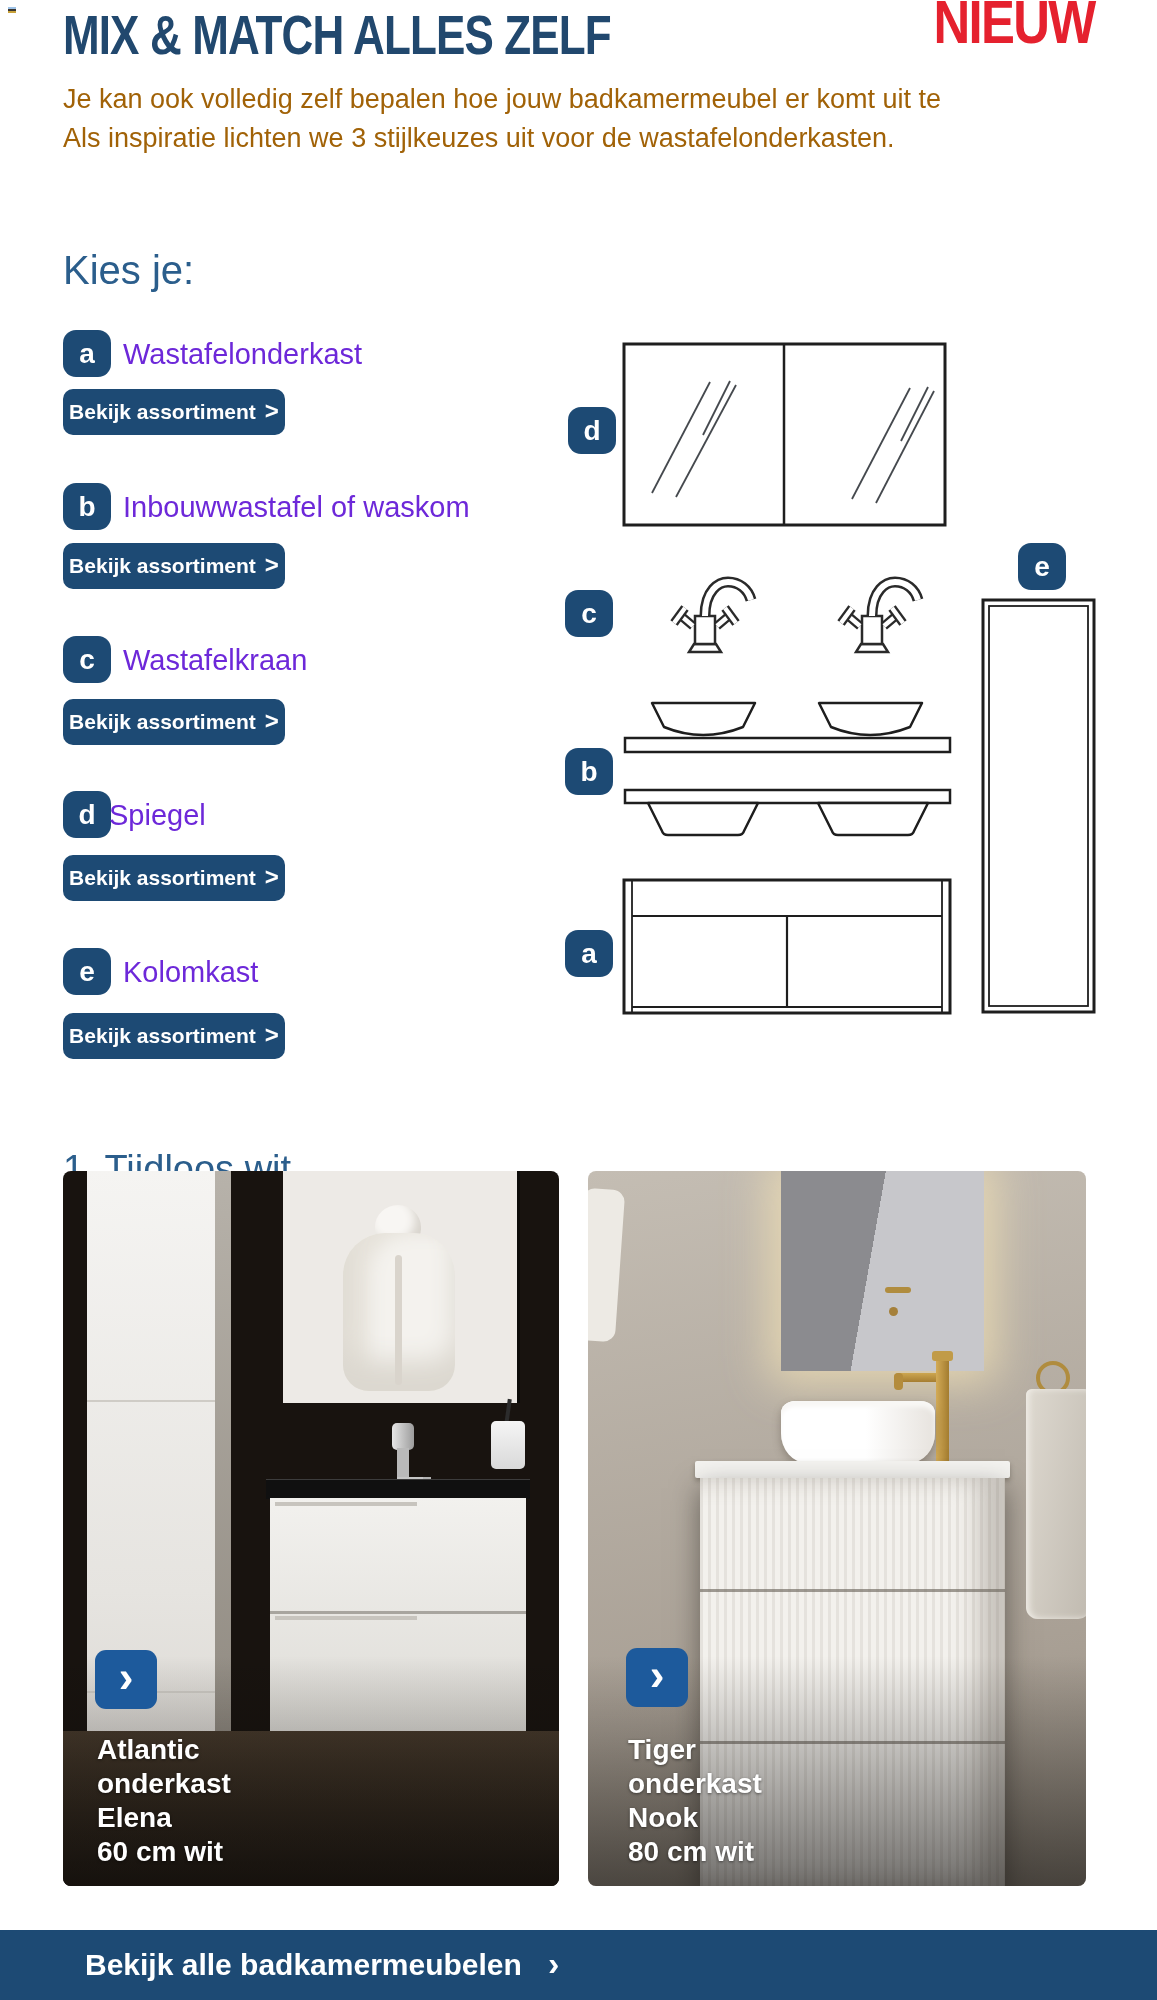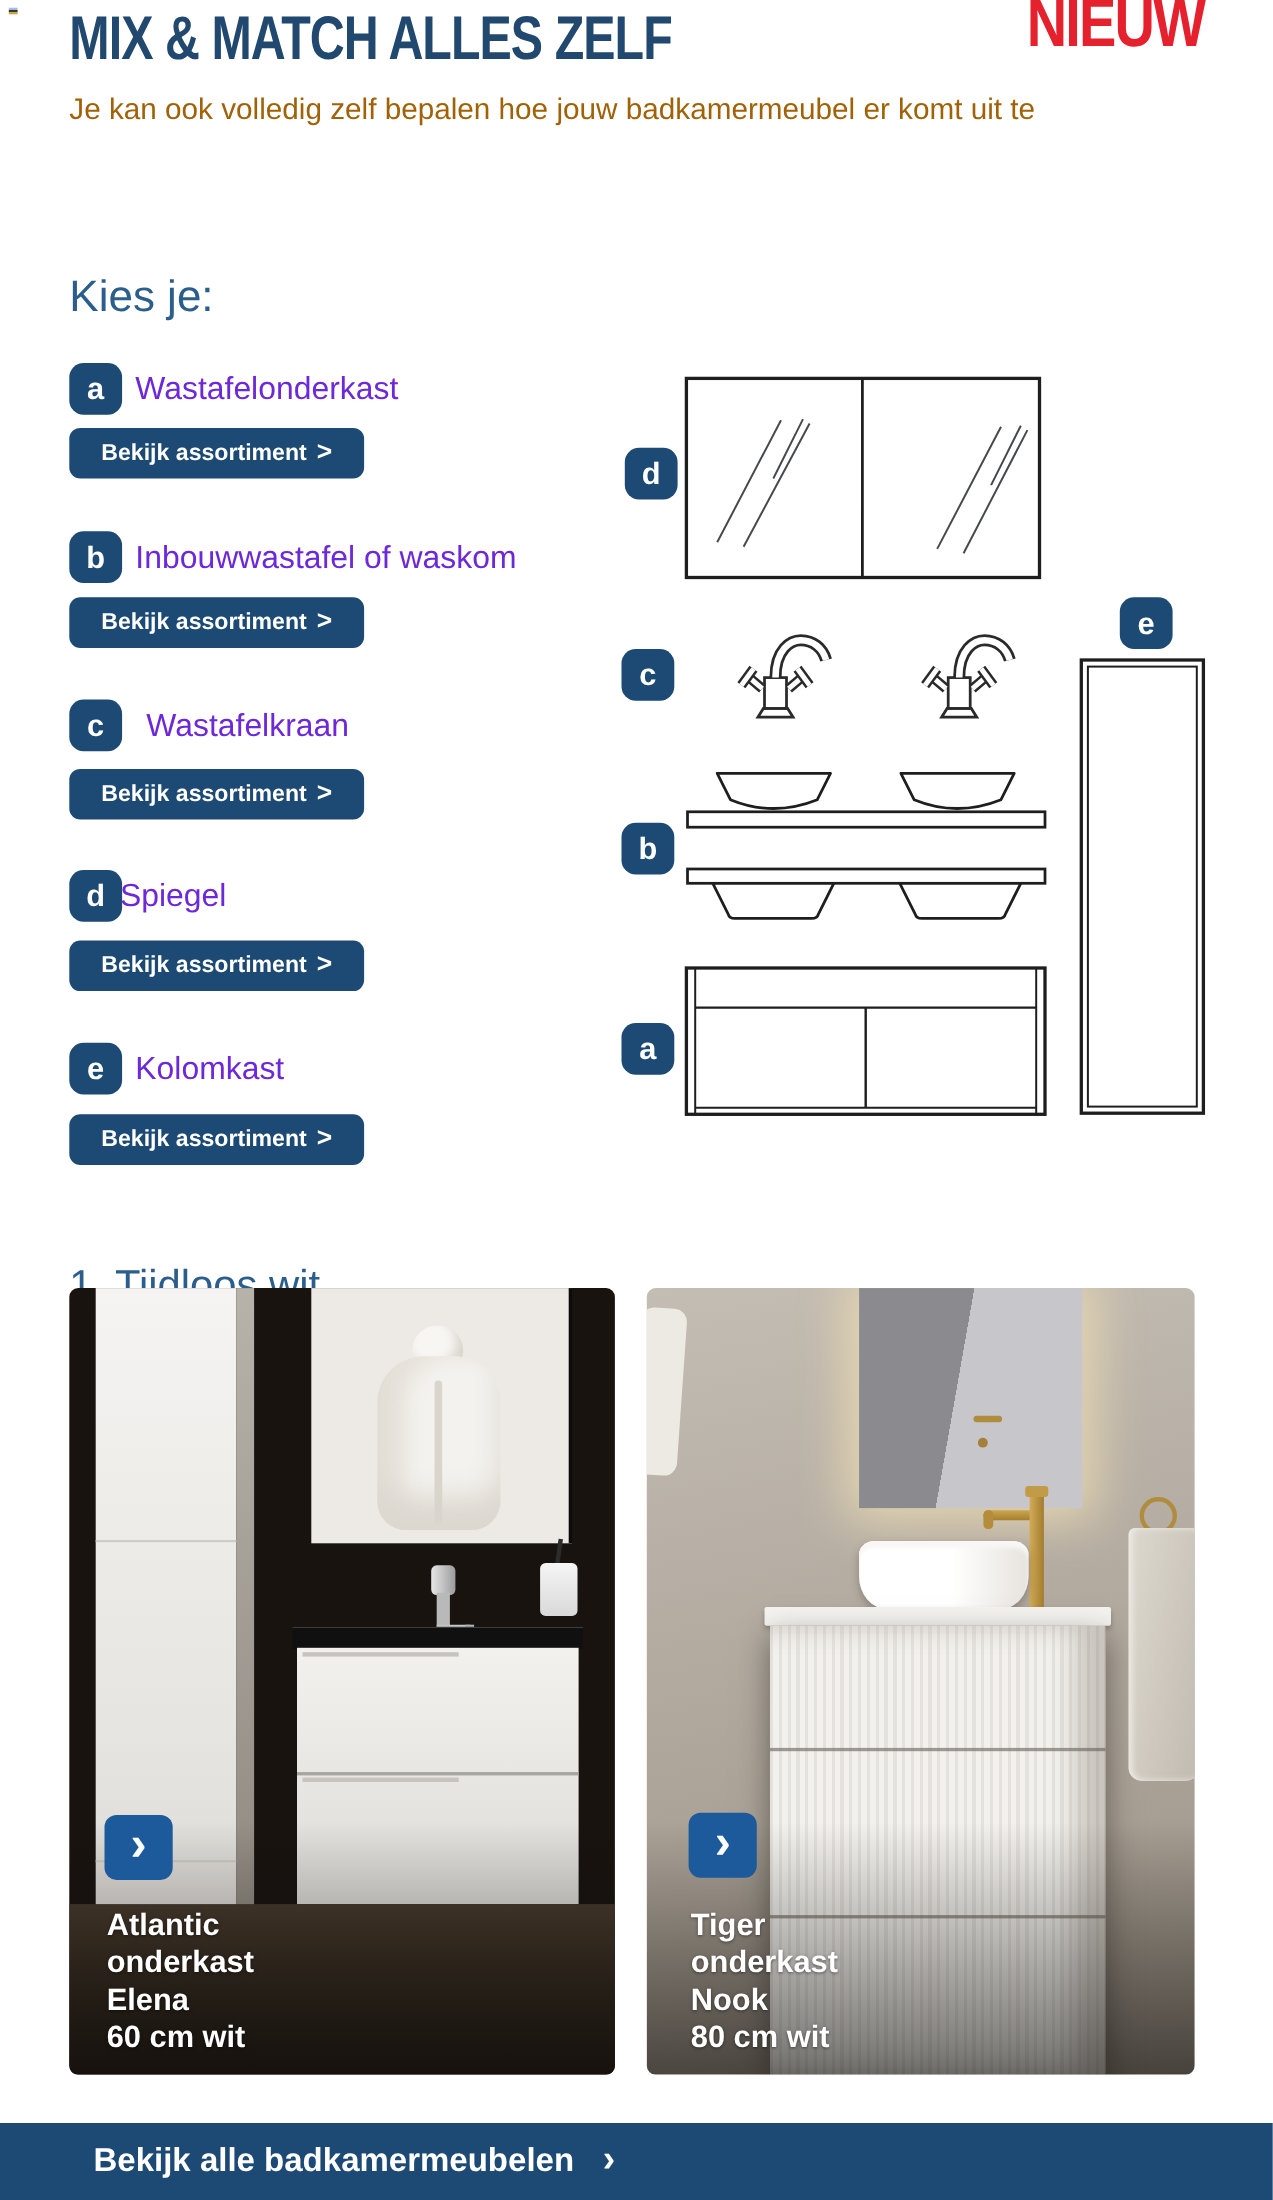--- a/index.html
+++ b/index.html
@@ -28,21 +28,21 @@
   
   .section-heading{font-weight:normal;color:#2b5e8c;}
   .kies{left:63px;top:248px;font-size:40px;}
   .badge{
     width:48px;height:47px;border-radius:13px;background:#1d4a74;color:#fff;
     display:flex;align-items:center;justify-content:center;
     font-size:28px;font-weight:bold;
   }
   .item-label{font-size:29px;color:#6d28d9;white-space:nowrap;}
   .assort-btn{
-    left:63px;width:268px;height:46px;border-radius:10px;background:#1d4a74;
+    left:63px;width:222px;height:46px;border-radius:10px;background:#1d4a74;
     color:#fff;display:flex;align-items:center;justify-content:center;gap:9px;
     font-size:21px;font-weight:bold;cursor:pointer;border:none;text-align:center;
   }
   .assort-btn .chev{font-size:24px;margin-top:-3px;}
 
   
   .diagram-svg{left:560px;top:335px;}
 
   
   .style-heading{left:63px;top:1148px;font-size:38px;}
@@ -125,40 +125,41 @@
 <div class="abs corner-artifact">
   <span style="background:#9ec3e8"></span>
     <span style="background:#3a3530"></span>
     <span style="background:#c9a23a"></span>
 </div>
 
 <div class="abs page-title">MIX &amp; MATCH ALLES ZELF</div>
 <div class="abs new-badge">NIEUW</div>
 <div class="abs intro">
   <div>Je kan ook volledig zelf bepalen hoe jouw badkamermeubel er komt uit te</div>
+  <div>Als inspiratie lichten we 3 stijlkeuzes uit voor de wastafelonderkasten.</div>
 </div>
 
 <div class="abs section-heading kies">Kies je:</div>
 
 <div class="abs badge" style="left:63px;top:330px">a</div>
 <div class="abs item-label" style="left:123px;top:338px">Wastafelonderkast</div>
 <button class="abs assort-btn" style="top:389px">
   <span>Bekijk assortiment</span>
   <span class="chev">&gt;</span>
 </button>
 
 <div class="abs badge" style="left:63px;top:483px">b</div>
 <div class="abs item-label" style="left:123px;top:491px">Inbouwwastafel of waskom</div>
 <button class="abs assort-btn" style="top:543px">
   <span>Bekijk assortiment</span>
   <span class="chev">&gt;</span>
 </button>
 
 <div class="abs badge" style="left:63px;top:636px">c</div>
-<div class="abs item-label" style="left:133px;top:644px">Wastafelkraan</div>
+<div class="abs item-label" style="left:123px;top:644px">Wastafelkraan</div>
 <button class="abs assort-btn" style="top:699px">
   <span>Bekijk assortiment</span>
   <span class="chev">&gt;</span>
 </button>
 
 <div class="abs badge" style="left:63px;top:791px">d</div>
 <div class="abs item-label" style="left:109px;top:799px">Spiegel</div>
 <button class="abs assort-btn" style="top:855px">
   <span>Bekijk assortiment</span>
   <span class="chev">&gt;</span>

